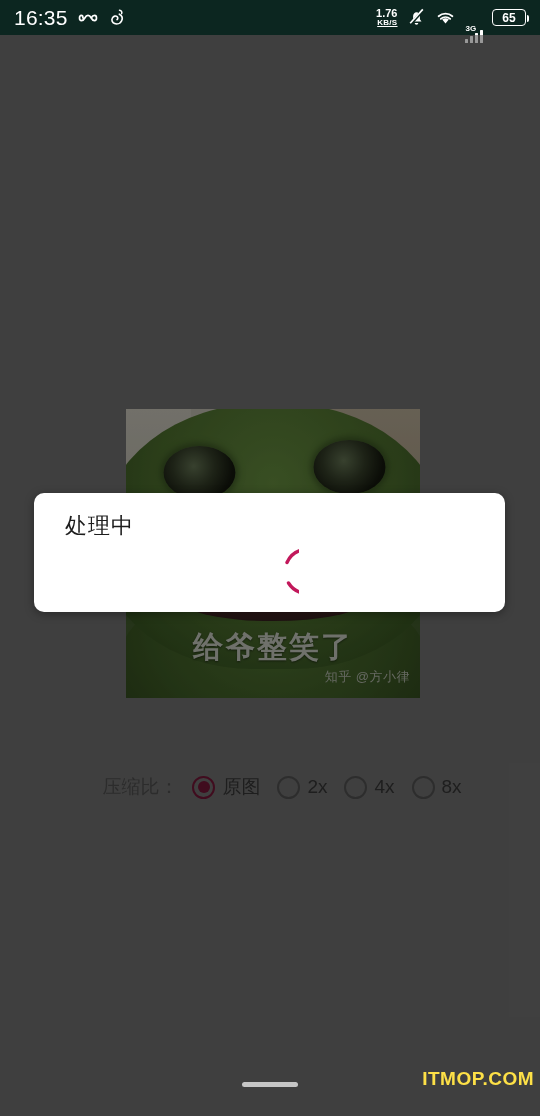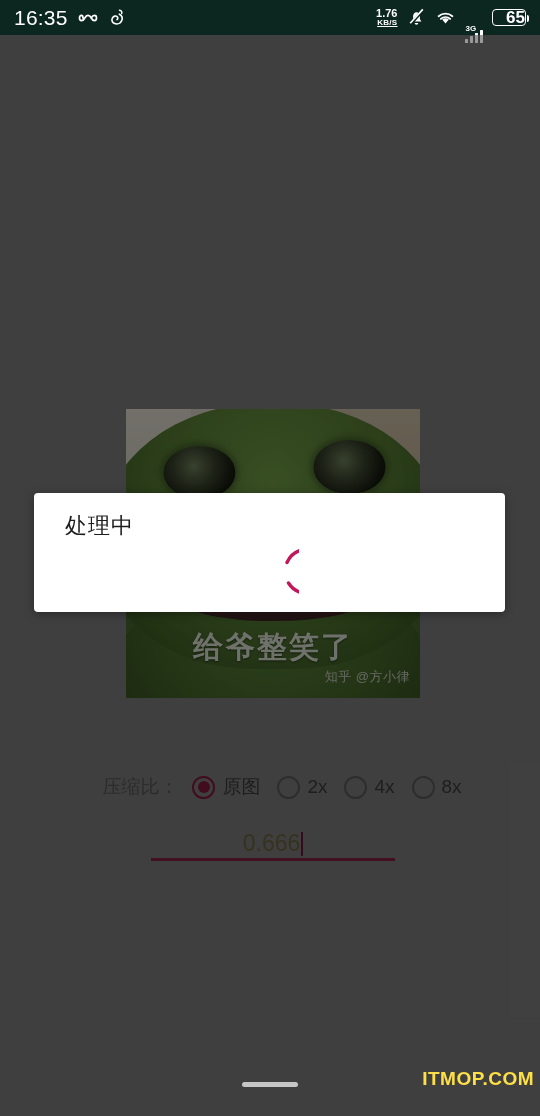--- a/index.html
+++ b/index.html
@@ -19,22 +19,22 @@
   }
   .sb-left{ display:flex; align-items:center; gap:9px; }
   .sb-time{ font-size:21px; letter-spacing:.2px; line-height:1; }
   .sb-ico{ display:inline-flex; align-items:center; }
   .sb-right{ margin-left:auto; display:flex; align-items:center; gap:9px; }
   .netspeed{ display:flex; flex-direction:column; align-items:flex-end; line-height:1; }
   .netspeed .n1{ font-size:11px; font-weight:bold; }
   .netspeed .n2{ font-size:8px; font-weight:bold; letter-spacing:.3px;text-decoration:underline; }
   .battery{
     border:1.6px solid #fff; border-radius:4px; width:34px; height:17px;
-    display:flex; align-items:center; justify-content:flex-end; position:relative;
-    font-size:17px; font-weight:bold;
+    display:flex; align-items:center; justify-content:center; position:relative;
+    font-size:12px; font-weight:bold;
   }
   .battery::after{
     content:""; position:absolute; right:-4px; top:5px; width:2.5px; height:7px;
     background:#fff; border-radius:0 2px 2px 0;
   }
   .net3g{ position:relative; display:flex; align-items:flex-end; gap:1.5px; height:18px;margin-top:32px; }
   .net3g .lbl{ position:absolute; top:-1px; left:1px; font-size:8px; font-weight:bold; }
   .net3g i{ display:block; width:3.5px; background:#fff; border-radius:.5px; }
 
   
@@ -135,21 +135,21 @@
     width:104px; height:47px; background:#6f6f6f; border:none;
     color:#2f2f2f; font-size:19px; border-radius:3px;
     box-shadow:0 1px 2px rgba(0,0,0,.28);
     display:flex; align-items:center; justify-content:center;
     font-family:"Liberation Sans","DejaVu Sans",sans-serif;
   }
 
   
   .dialog{
     position:absolute; left:34px; top:493px; width:471px; height:119px;
-    background:#ffffff; border-radius:4px;
+    background:#ffffff; border-radius:10px;
     box-shadow:0 2px 10px rgba(0,0,0,.35);
     z-index:20;
   }
   .dlg-title{
     position:absolute; left:31px; top:18px;
     font-size:22px; color:#1d1d1d; letter-spacing:1px;
   }
   .spinner{
     position:absolute; left:50%; top:50px; transform:translateX(-50%);
     width:58px; height:58px;
@@ -257,24 +257,20 @@
         <span class="radio"></span>
         <span class="radio-lbl">4x</span>
       </label>
 
       <label class="radio-opt">
         <span class="radio"></span>
         <span class="radio-lbl">8x</span>
       </label>
     </div>
 
-    <div class="input-wrap">
-      <div class="input-val"><span>0.666</span><span class="caret"></span></div>
-      <div class="input-line"></div>
-    </div>
 
   </div>
 
   <div class="scrim"></div>
 
   <div class="dialog">
     <div class="dlg-title">处理中</div>
     <div class="spinner">
       <svg width="58" height="58" viewBox="0 0 58 58">
         <path d="M 47.5 40 A 22 22 0 1 0 46 19.5" fill="none" stroke="#C2185B" stroke-width="3.4" stroke-linecap="round"></path>

